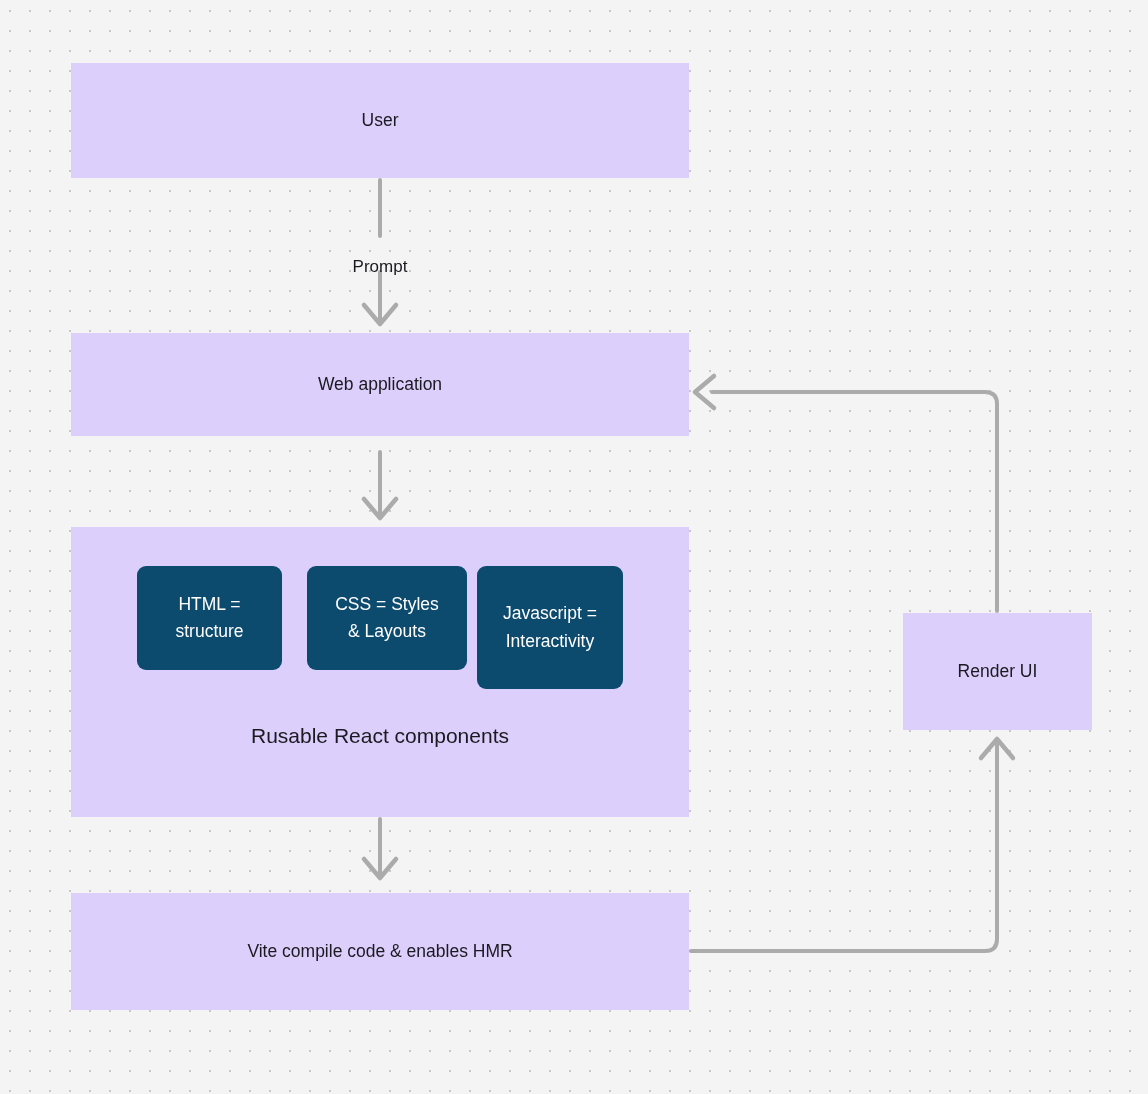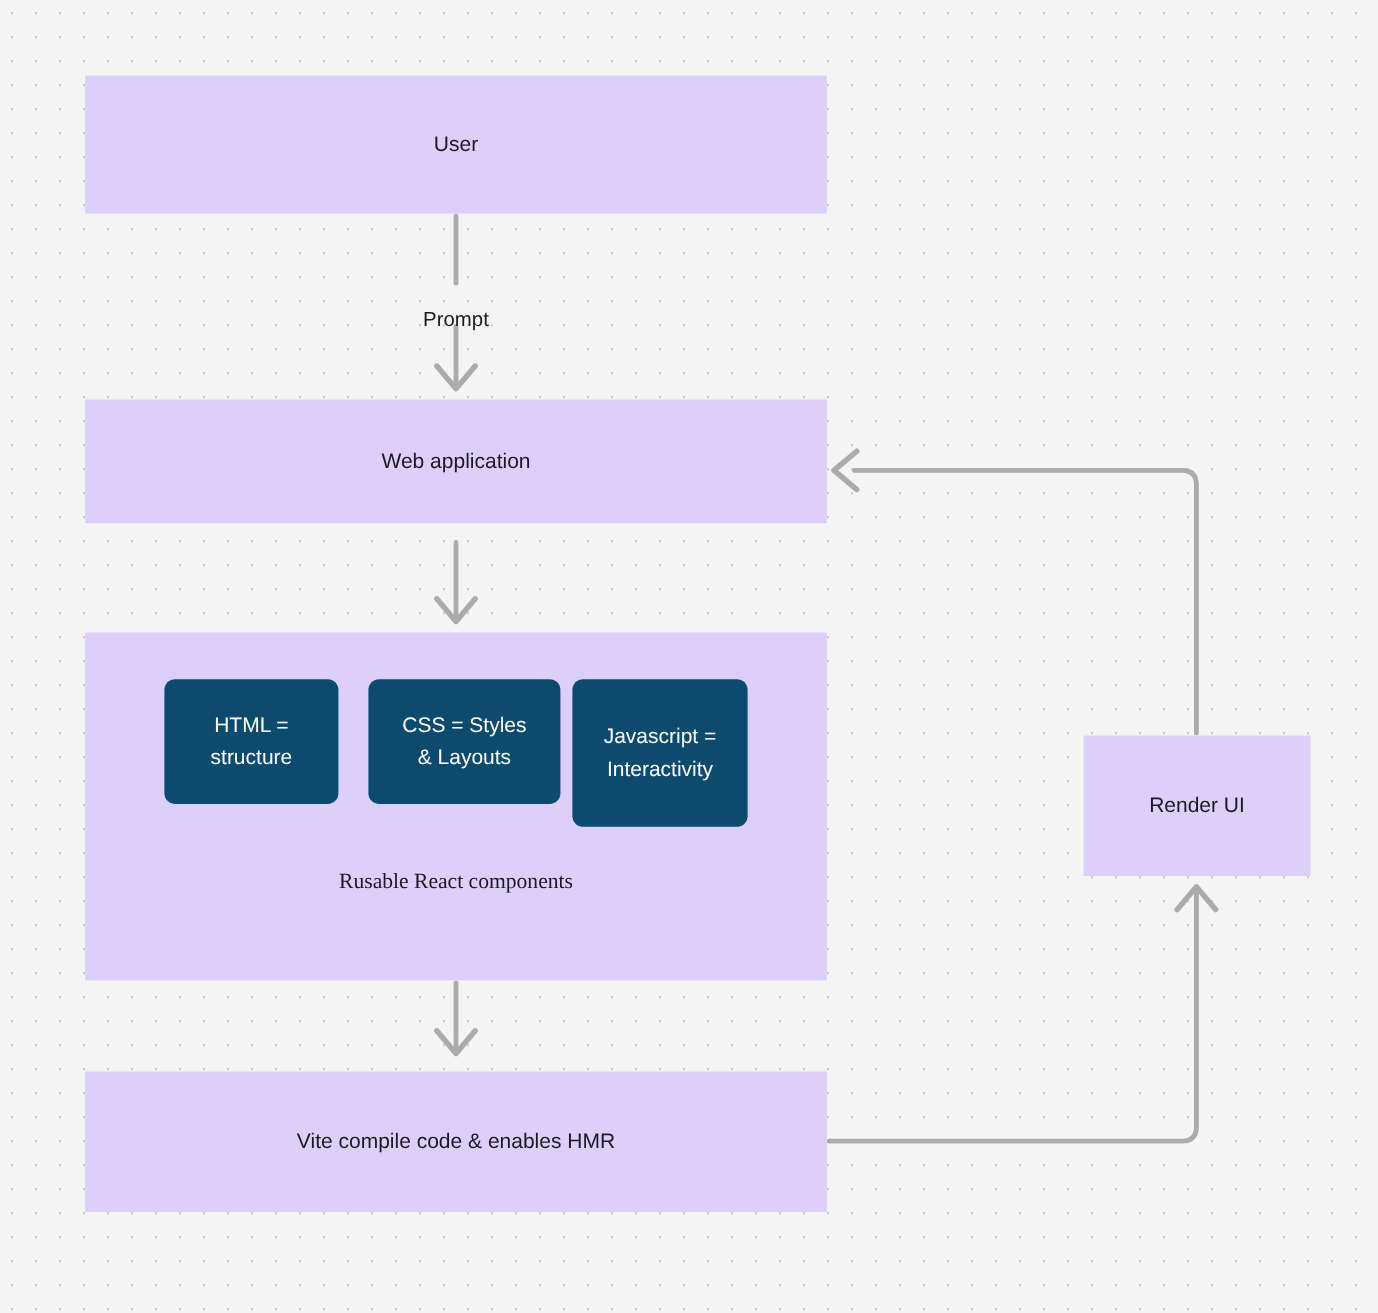--- a/index.html
+++ b/index.html
@@ -68,23 +68,22 @@
   #node-html   { left: 137px; top: 566px; width: 145px; height: 104px; }
   #node-css    { left: 307px; top: 566px; width: 160px; height: 104px; }
   #node-js     { left: 477px; top: 566px; width: 146px; height: 123px; }
 
   .inner-label {
     position: absolute;
     left: 0;
     top: 195px;
     width: 618px;
     text-align: center;
-    font-size: 18px;
+    font-size: 21px;
     color: #1a1a20;
-    font-family: Liberation Serif, serif;
   }
 
   .edge-label {
     position: absolute;
     font-size: 17px;
     color: #1a1a20;
     white-space: nowrap;
     text-align: center;
   }
 

